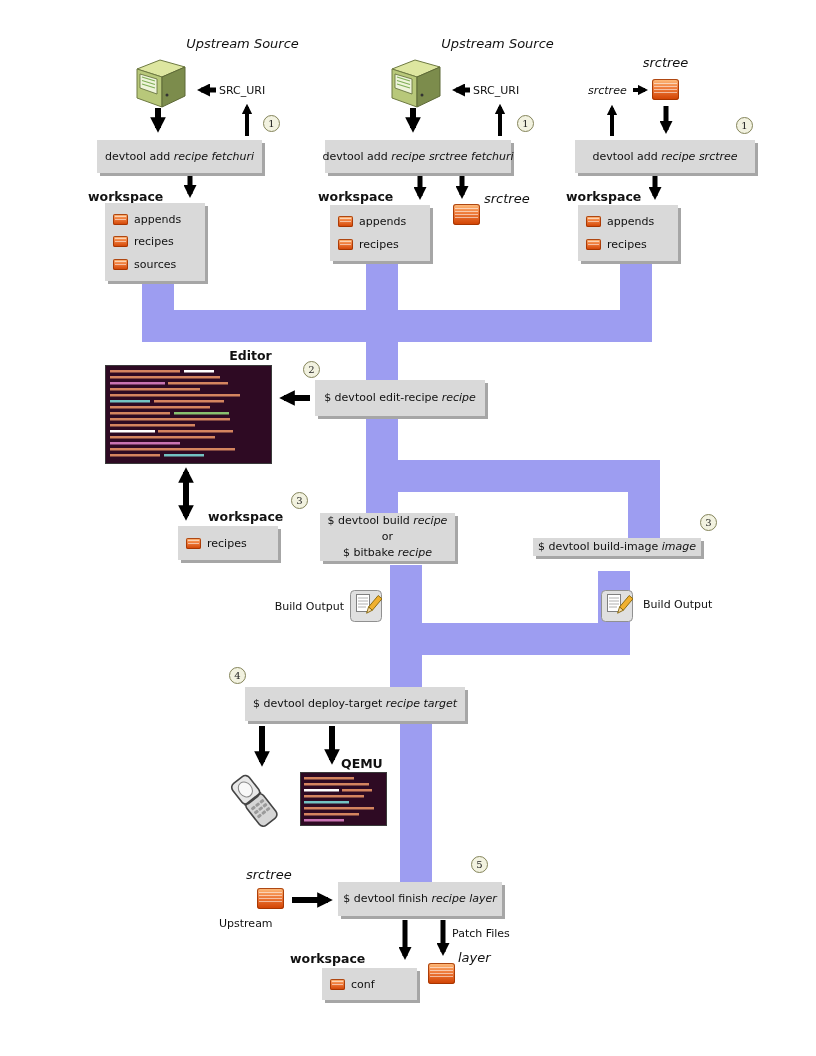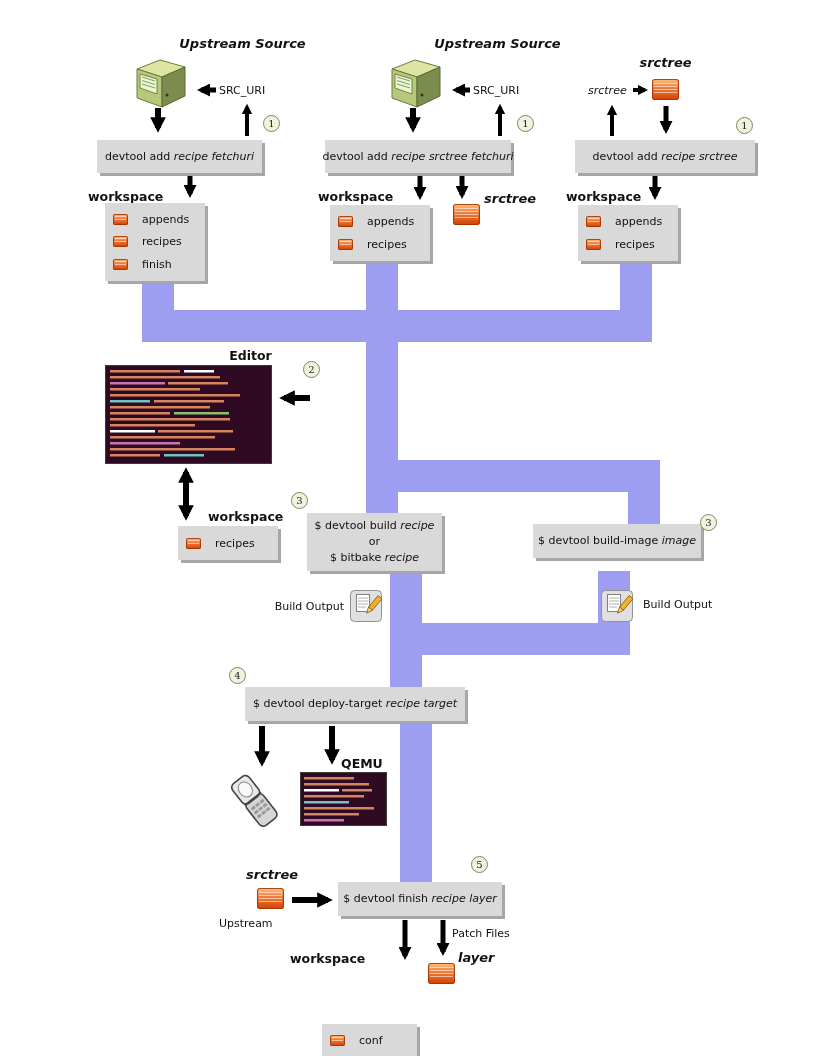--- a/index.html
+++ b/index.html
@@ -5,27 +5,27 @@
   html,body{margin:0;padding:0;background:#fff;}
   .canvas{position:relative;width:816px;height:1056px;background:#fff;overflow:hidden;
           font-family:"DejaVu Sans",sans-serif;color:#111;}
   .band{position:absolute;background:#9d9df1;z-index:0;}
   .arrows{position:absolute;left:0;top:0;z-index:1;pointer-events:none;}
   .cmdbox{position:absolute;background:#d9d9d9;box-shadow:3px 3px 0 #a6a6a6;z-index:2;
           display:flex;flex-direction:column;align-items:center;justify-content:center;
           font-size:11px;text-align:center;padding:2px 5px;box-sizing:border-box;}
   .cmdbox .ln{white-space:nowrap;line-height:1.45;}
   .cmdbox i{font-style:italic;}
-  .title{position:absolute;font-weight:bold;font-style:italic;font-size:13px;text-align:center;z-index:2;}
+  .title{position:absolute;font-weight:normal;font-style:italic;font-size:13px;text-align:center;z-index:2;}
   .blabel{position:absolute;font-weight:bold;font-size:12.5px;z-index:2;}
   .slabel{position:absolute;font-size:11px;z-index:2;white-space:nowrap;}
   .ital{font-style:italic;}
   .wsbox{position:absolute;background:#d9d9d9;box-shadow:3px 3px 0 #a6a6a6;z-index:2;
          padding:5px 8px;box-sizing:border-box;display:flex;flex-direction:column;justify-content:space-around;}
-  .wsrow{display:flex;align-items:center;gap:14px;font-size:11px;white-space:nowrap;}
+  .wsrow{display:flex;align-items:center;gap:6px;font-size:11px;white-space:nowrap;}
   .folder{display:inline-block;width:15px;height:11px;border-radius:2px;flex:0 0 auto;position:relative;
           background:linear-gradient(180deg,#ffc080 0%,#f08040 40%,#d04000 100%);
           box-shadow:inset 0 0 0 1px rgba(160,50,0,.85);}
   .folder::after{content:"";position:absolute;left:2px;right:2px;top:2px;height:6px;
           background:repeating-linear-gradient(180deg,rgba(255,255,255,.55) 0 1px,transparent 1px 3px);}
   .folder.lg{width:27px;height:21px;border-radius:3px;}
   .folder.lg::after{top:4px;height:12px;}
   .step{position:absolute;width:15px;height:15px;border:1.5px solid #84845a;border-radius:50%;
         background:#f2f2e0;font-size:10px;line-height:15px;text-align:center;color:#222;z-index:3;
         font-family:"DejaVu Serif",serif;}
@@ -97,21 +97,21 @@
     <div class="wsrow">
         <span class="folder"></span>
         <span>appends</span>
       </div>
     <div class="wsrow">
         <span class="folder"></span>
         <span>recipes</span>
       </div>
     <div class="wsrow">
         <span class="folder"></span>
-        <span>finish</span>
+        <span>sources</span>
       </div>
   </div>
 
   <div class="title" style="left:405px;top:36px;width:185px">Upstream Source</div>
   <svg class="icon" style="left:387px;top:54px" width="58" height="56" viewBox="0 0 58 56">
     <polygon points="5,15 28,6 53,13 30,23" fill="#dde6a0" stroke="#6e7a42"></polygon>
     <polygon points="5,15 30,23 30,53 5,44" fill="#b8c87a" stroke="#6e7a42"></polygon>
     <polygon points="30,23 53,13 53,42 30,53" fill="#7c8c4c" stroke="#5d6936"></polygon>
     <polygon points="8,20 25,25 25,40 8,34" fill="#eef4da" stroke="#5d6936" stroke-width="0.8"></polygon>
     <path d="M10,23 L23,27 M10,26.5 L23,30.5 M10,30 L23,34" stroke="#7fae57" stroke-width="1.2"></path>
@@ -177,36 +177,39 @@
           <rect x="52" y="64" width="75" height="2.5"></rect>
         <rect x="4" y="70" width="105" height="2.5"></rect>
         <rect x="4" y="76" width="70" height="2.5" fill="#c874b2"></rect>
         <rect x="4" y="82" width="125" height="2.5"></rect>
         <rect x="4" y="88" width="50" height="2.5"></rect>
           <rect x="58" y="88" width="40" height="2.5" fill="#72c2c2"></rect>
       </g>
     </svg>
   </div>
   <div class="step" style="left:303px;top:361px">2</div>
+  <div class="cmdbox" style="left:315px;top:380px;width:170px;height:36px">
+    <div class="ln"><span>$ devtool edit-recipe </span><i>recipe</i></div>
+  </div>
   <div class="blabel" style="left:208px;top:509px">workspace</div>
   <div class="wsbox" style="left:178px;top:526px;width:100px;height:34px">
     <div class="wsrow">
         <span class="folder"></span>
         <span>recipes</span>
       </div>
   </div>
 
   <div class="step" style="left:291px;top:492px">3</div>
-  <div class="cmdbox" style="left:307px;top:513px;width:135px;height:58px">
+  <div class="cmdbox" style="left:320px;top:513px;width:135px;height:48px">
     <div class="ln"><span>$ devtool build </span><i>recipe</i></div>
     <div class="ln">or</div>
     <div class="ln"><span>$ bitbake </span><i>recipe</i></div>
   </div>
   <div class="step" style="left:700px;top:514px">3</div>
-  <div class="cmdbox" style="left:533px;top:524px;width:168px;height:34px">
+  <div class="cmdbox" style="left:533px;top:538px;width:168px;height:18px">
     <div class="ln"><span>$ devtool build-image </span><i>image</i></div>
   </div>
 
   <div class="slabel" style="left:258px;top:600px;width:86px;text-align:right">Build Output</div>
   <svg class="icon" style="left:350px;top:588px" width="32" height="34" viewBox="0 0 32 34">
     <rect x="0.5" y="2.5" width="31" height="31" rx="4" fill="#e0e0e0" stroke="#909090"></rect>
     <rect x="6.5" y="6.5" width="13" height="17" fill="#ffffff" stroke="#808080"></rect>
     <g stroke="#b0b0b0" stroke-width="1">
         <line x1="8" y1="10" x2="18" y2="10"></line>
         <line x1="8" y1="13" x2="18" y2="13"></line>
@@ -276,21 +279,21 @@
 
   <div class="step" style="left:471px;top:856px">5</div>
   <div class="title" style="left:246px;top:867px;width:70px;text-align:left">srctree</div>
   <span class="folder lg icon" style="left:257px;top:888px"></span>
   <div class="slabel" style="left:219px;top:917px">Upstream</div>
   <div class="cmdbox" style="left:338px;top:882px;width:164px;height:34px">
     <div class="ln"><span>$ devtool finish </span><i>recipe layer</i></div>
   </div>
   <div class="slabel" style="left:452px;top:927px">Patch Files</div>
   <div class="blabel" style="left:290px;top:951px">workspace</div>
-  <div class="wsbox" style="left:322px;top:1024px;width:95px;height:32px">
+  <div class="wsbox" style="left:322px;top:968px;width:95px;height:32px">
     <div class="wsrow">
         <span class="folder"></span>
         <span>conf</span>
       </div>
   </div>
   <div class="title" style="left:458px;top:950px;width:55px;text-align:left">layer</div>
   <span class="folder lg icon" style="left:428px;top:963px"></span>
 
 </div>
 

